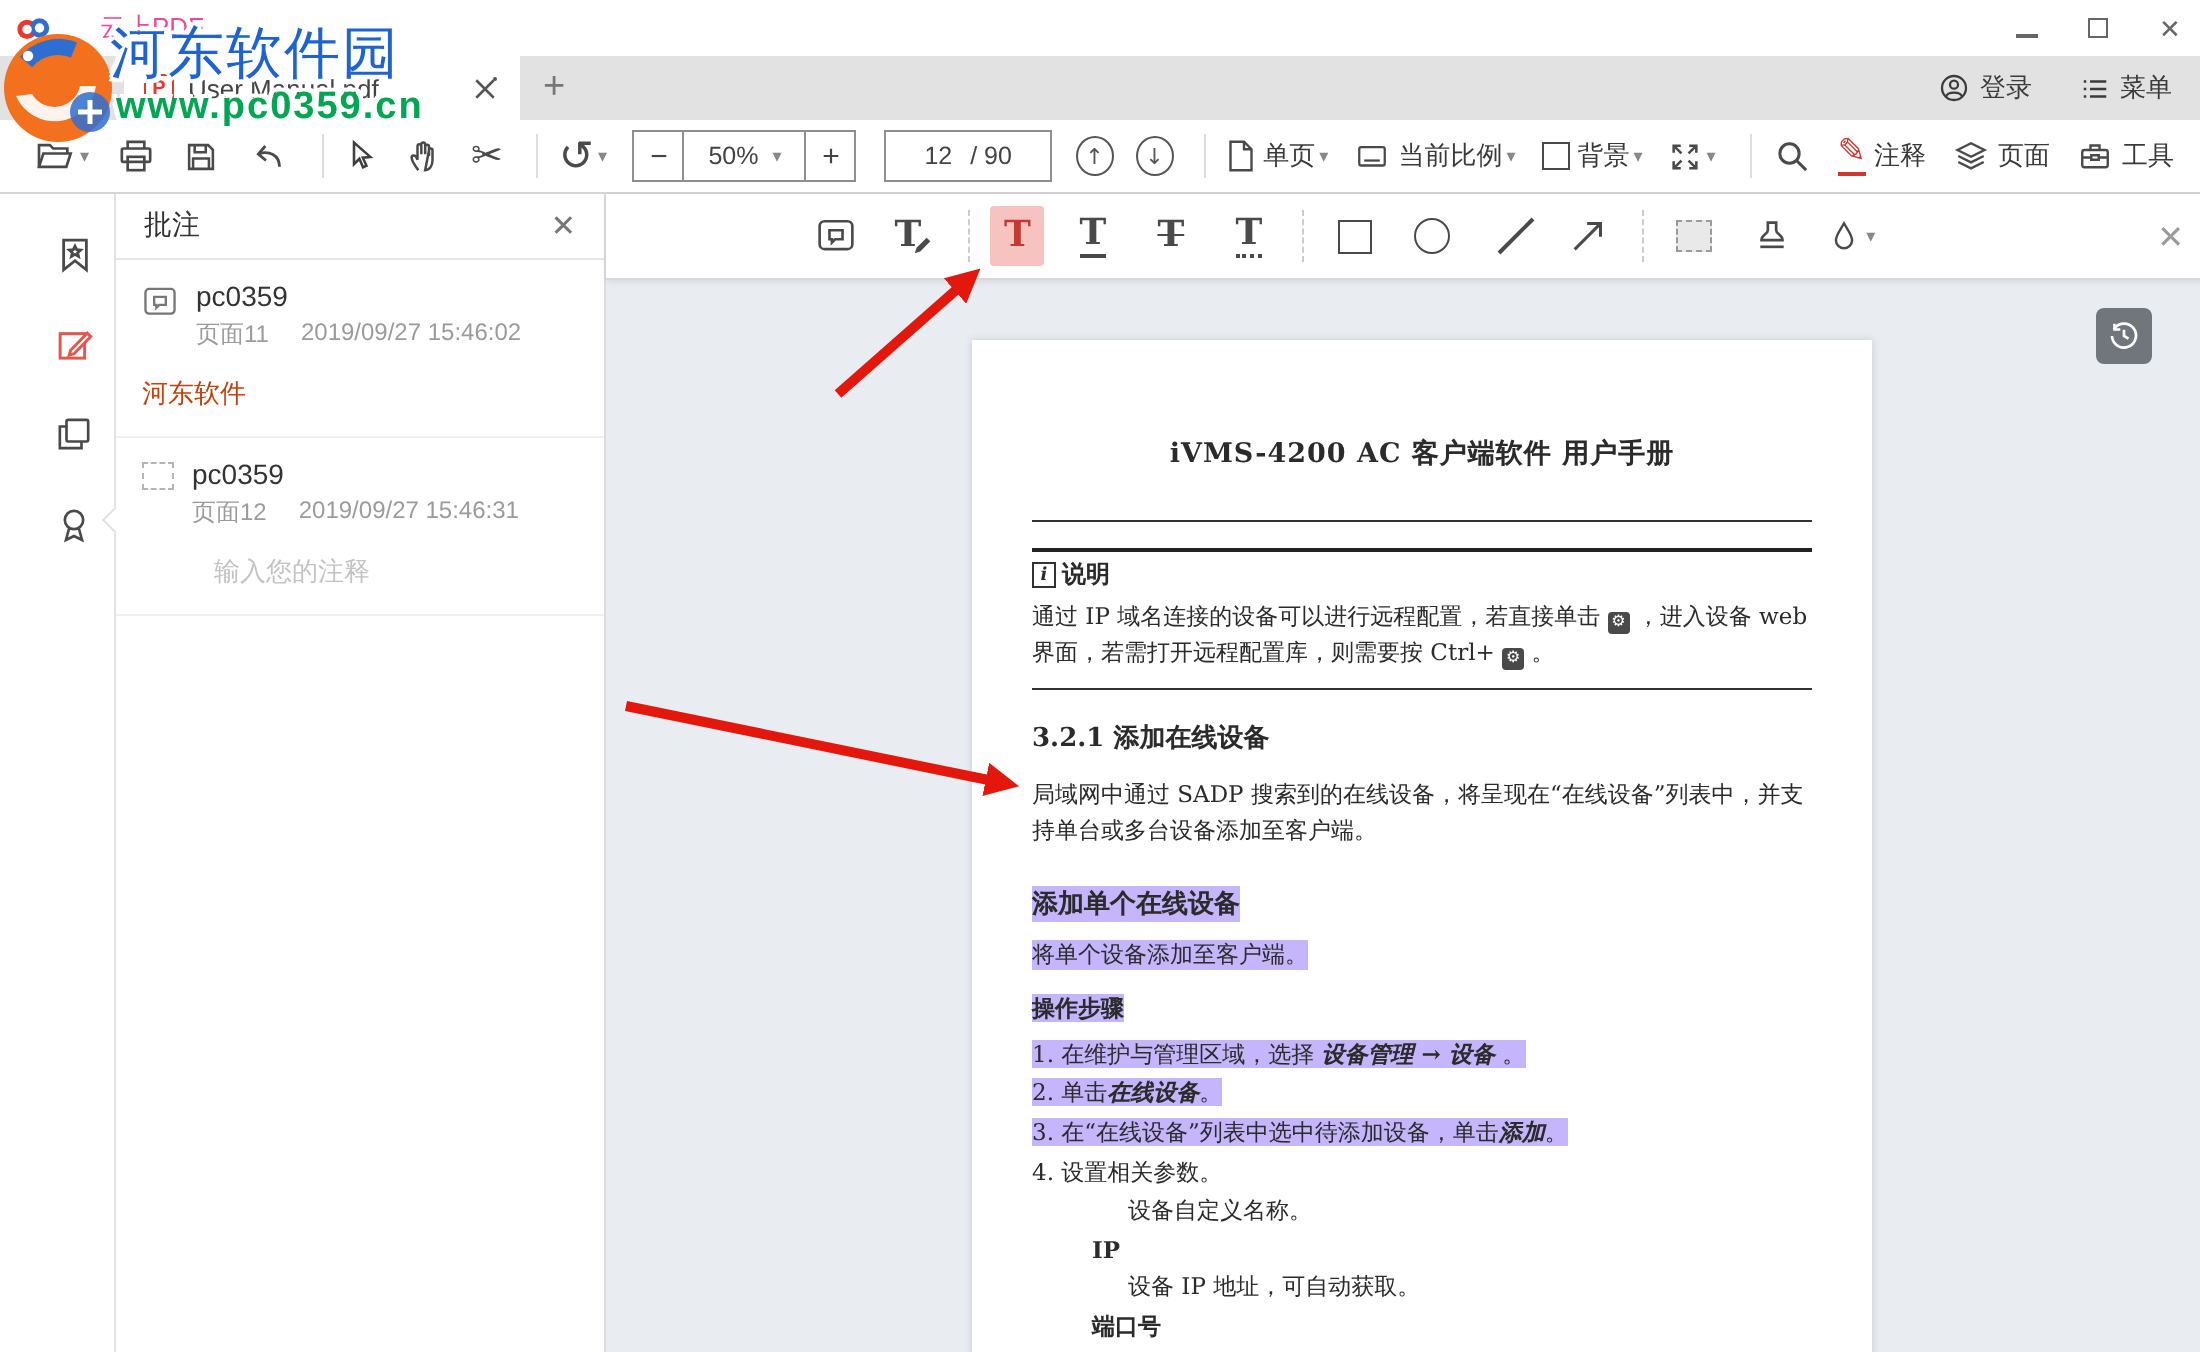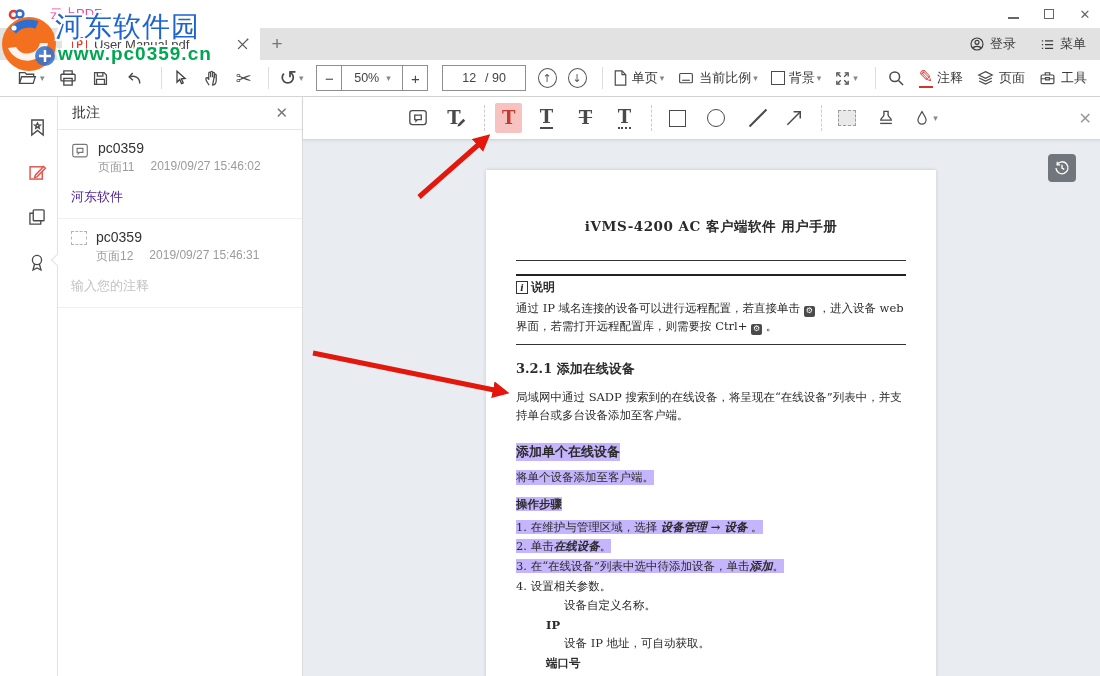--- a/index.html
+++ b/index.html
@@ -49,22 +49,22 @@
   .rail-notch { position:absolute; left:37px; top:158px; width:10px; height:10px; background:#fff; border-left:1px solid #e2e2e2; border-bottom:1px solid #e2e2e2; transform:rotate(45deg); }
 
   .panel { position:absolute; left:42px; top:0; width:245px; bottom:0; background:#fff; border-right:1px solid #dcdcdc; }
   .panel-head { height:33px; display:flex; align-items:center; padding:0 14px; border-bottom:1px solid #e6e6e6; }
   .panel-title { font-size:14px; color:#333; flex:1; }
   .panel-close { color:#777; font-size:15px; font-family:"DejaVu Sans",sans-serif; }
   .ann-item { padding:10px 14px 12px 13px; border-bottom:1px solid #f0f0f0; }
   .ann-top { display:flex; gap:9px; }
   .ann-author { font-size:14px; color:#333; line-height:1.15; }
   .ann-meta { font-size:12px; color:#9b9b9b; margin-top:3px; display:flex; gap:16px; }
-  .ann-comment { font-size:13px; color:#4c1d95; margin-top:12px; }
-  .ann-comment.placeholder { color:#c3c3c3; }
+  .ann-comment { font-size:13px; color:#c2410c; margin-top:12px; }
+  .ann-comment.placeholder { color:#c3c3c3;margin-left:36px; }
   .dashed-ic { width:16px; height:14px; border:1.4px dashed #b5b5b5; margin-top:2px; }
 
   .docarea { position:absolute; left:287px; top:0; right:0; bottom:0; background:#e9edf2; }
   .anntools { position:absolute; left:0; top:0; right:0; height:43px; background:#fff; border-bottom:1px solid #d8d8d8; box-shadow:0 1px 3px rgba(0,0,0,.08); display:flex; align-items:center; padding-left:100px; }
   .ati { display:flex; align-items:center; justify-content:center; width:30px; height:30px; margin-right:9px; color:#4a4a4a; }
   .at-sep { width:1px; height:26px; border-left:1px dashed #ccc; margin:0 10px 0 3px; }
   .Tser { font-family:"DejaVu Serif",serif; font-size:18px; font-weight:bold; color:#4a4a4a; line-height:1; }
   .t-active { background:#f6c3c1; padding:3px 7px 4px; border-radius:2px; }
   .t-active .Tser { color:#c43a31; }
   .t-under { border-bottom:2.5px solid #4a4a4a; padding-bottom:1px; }

